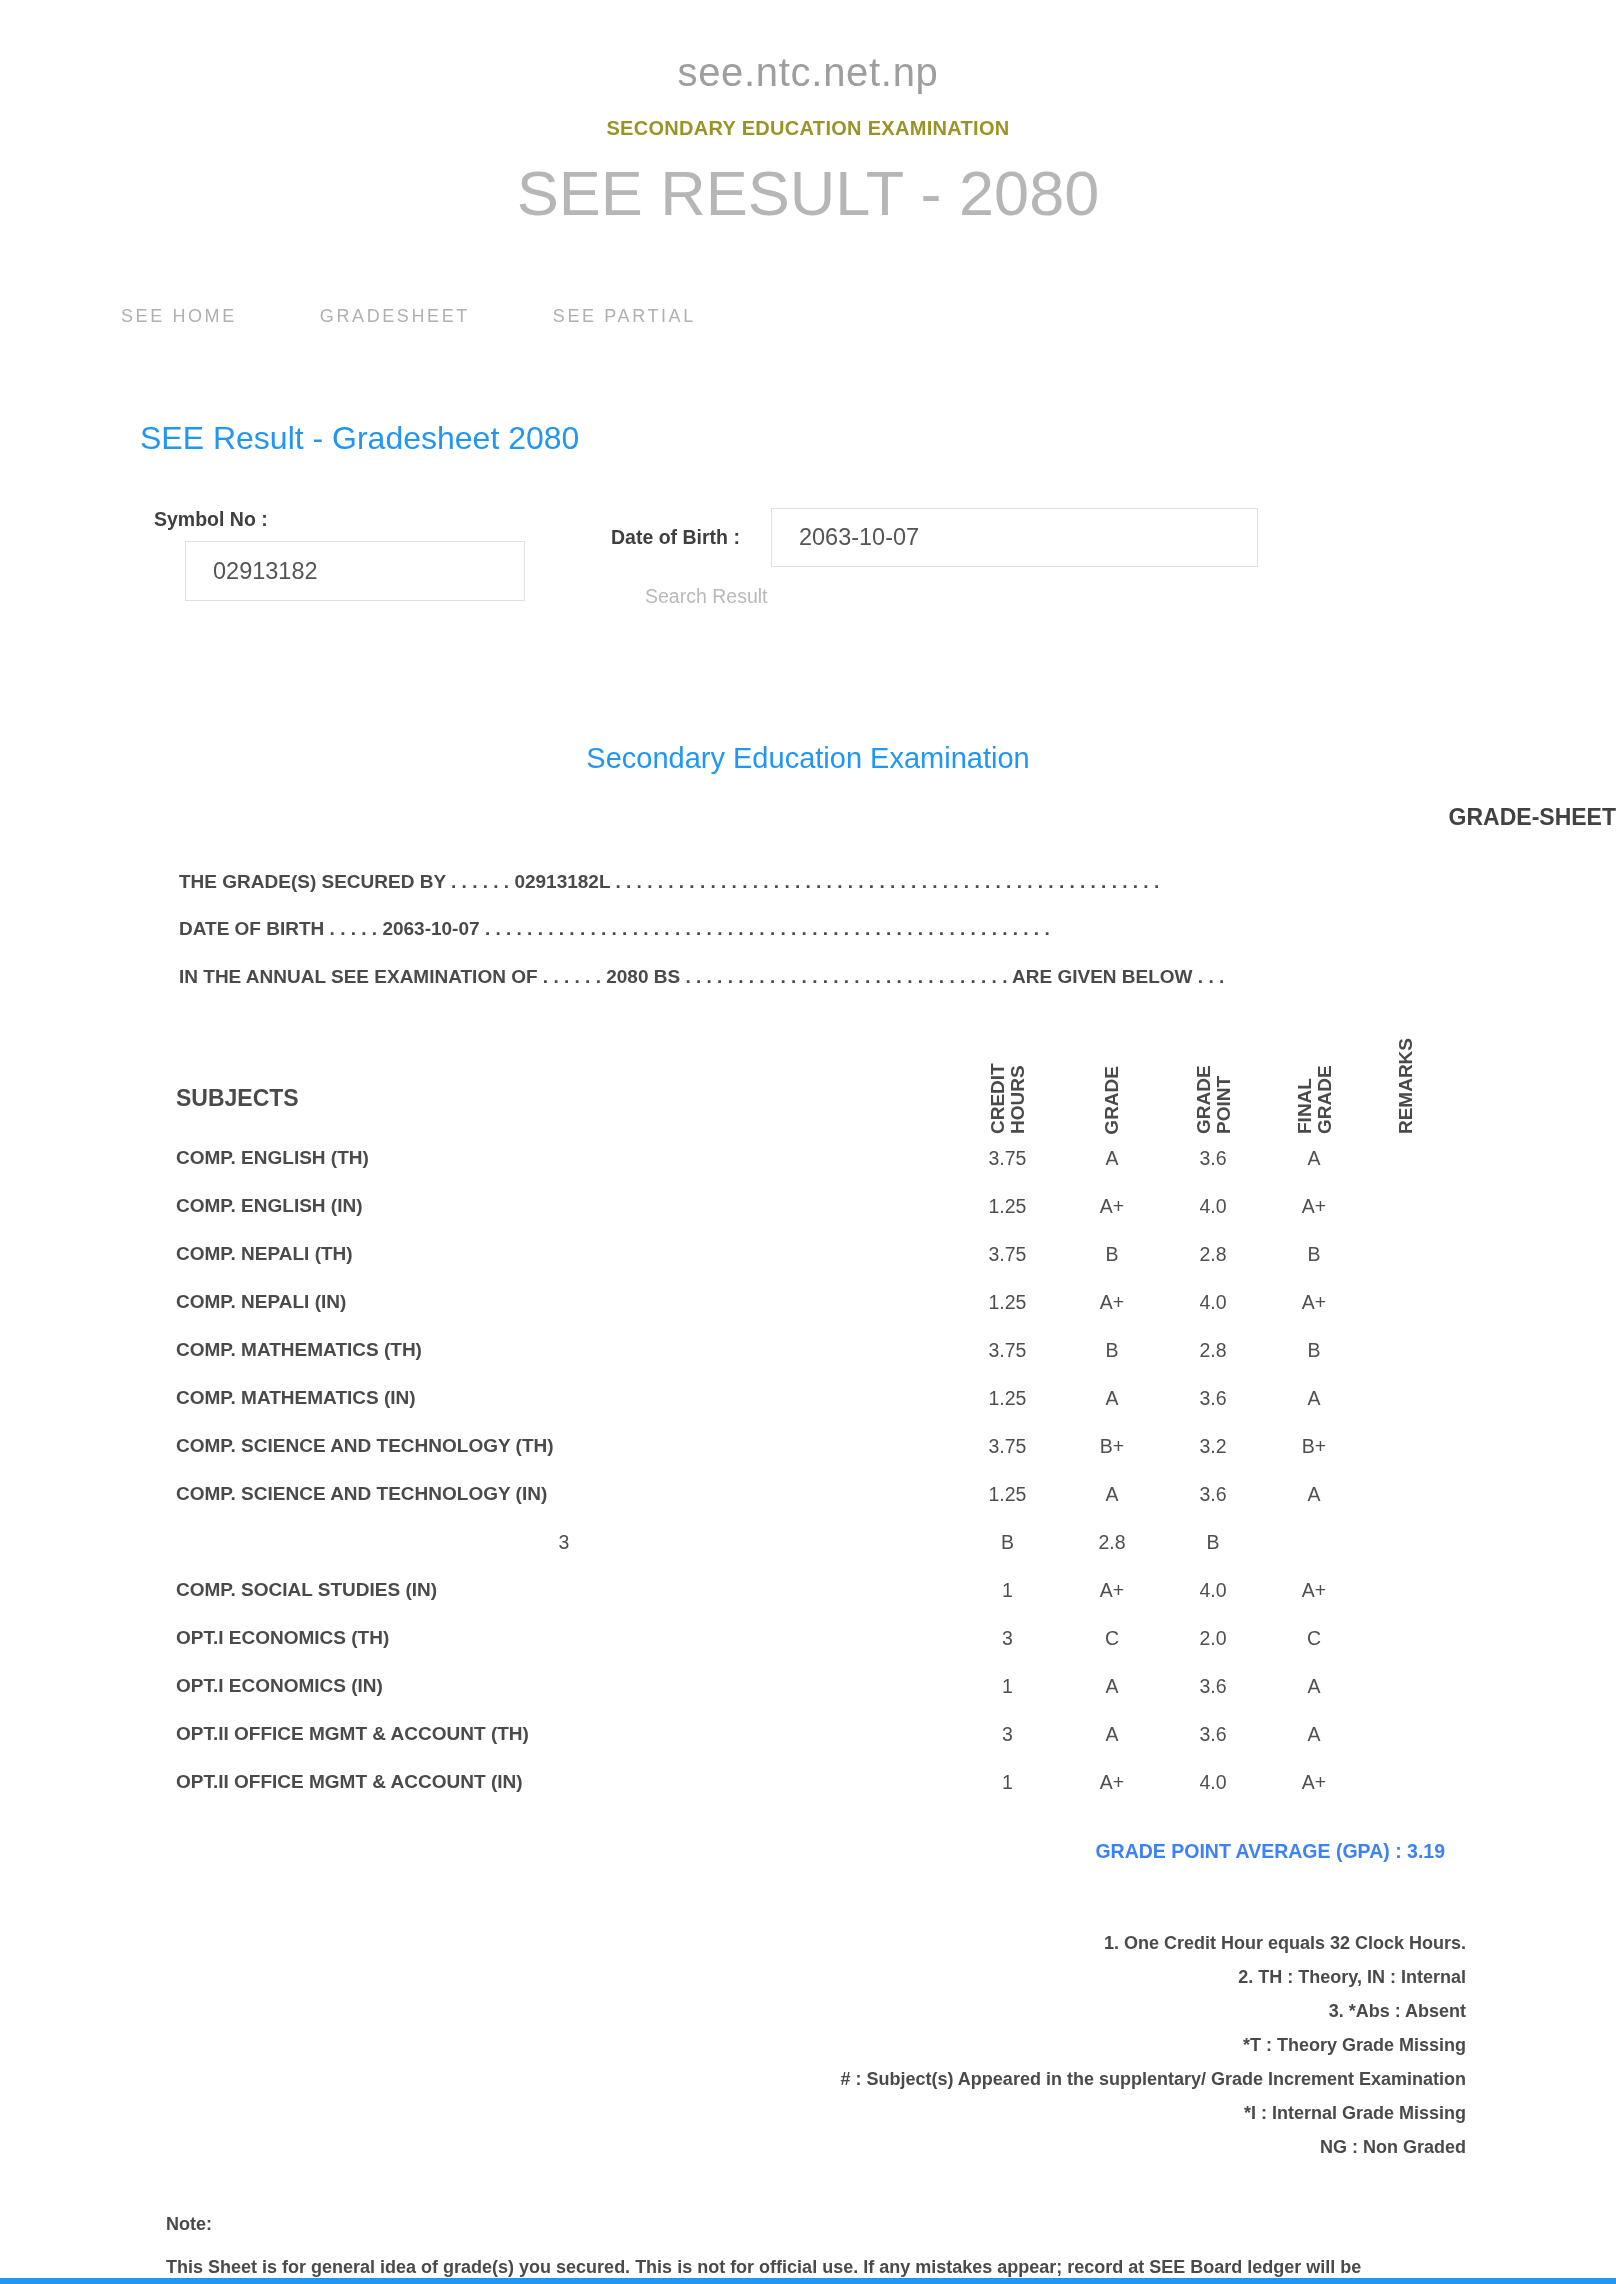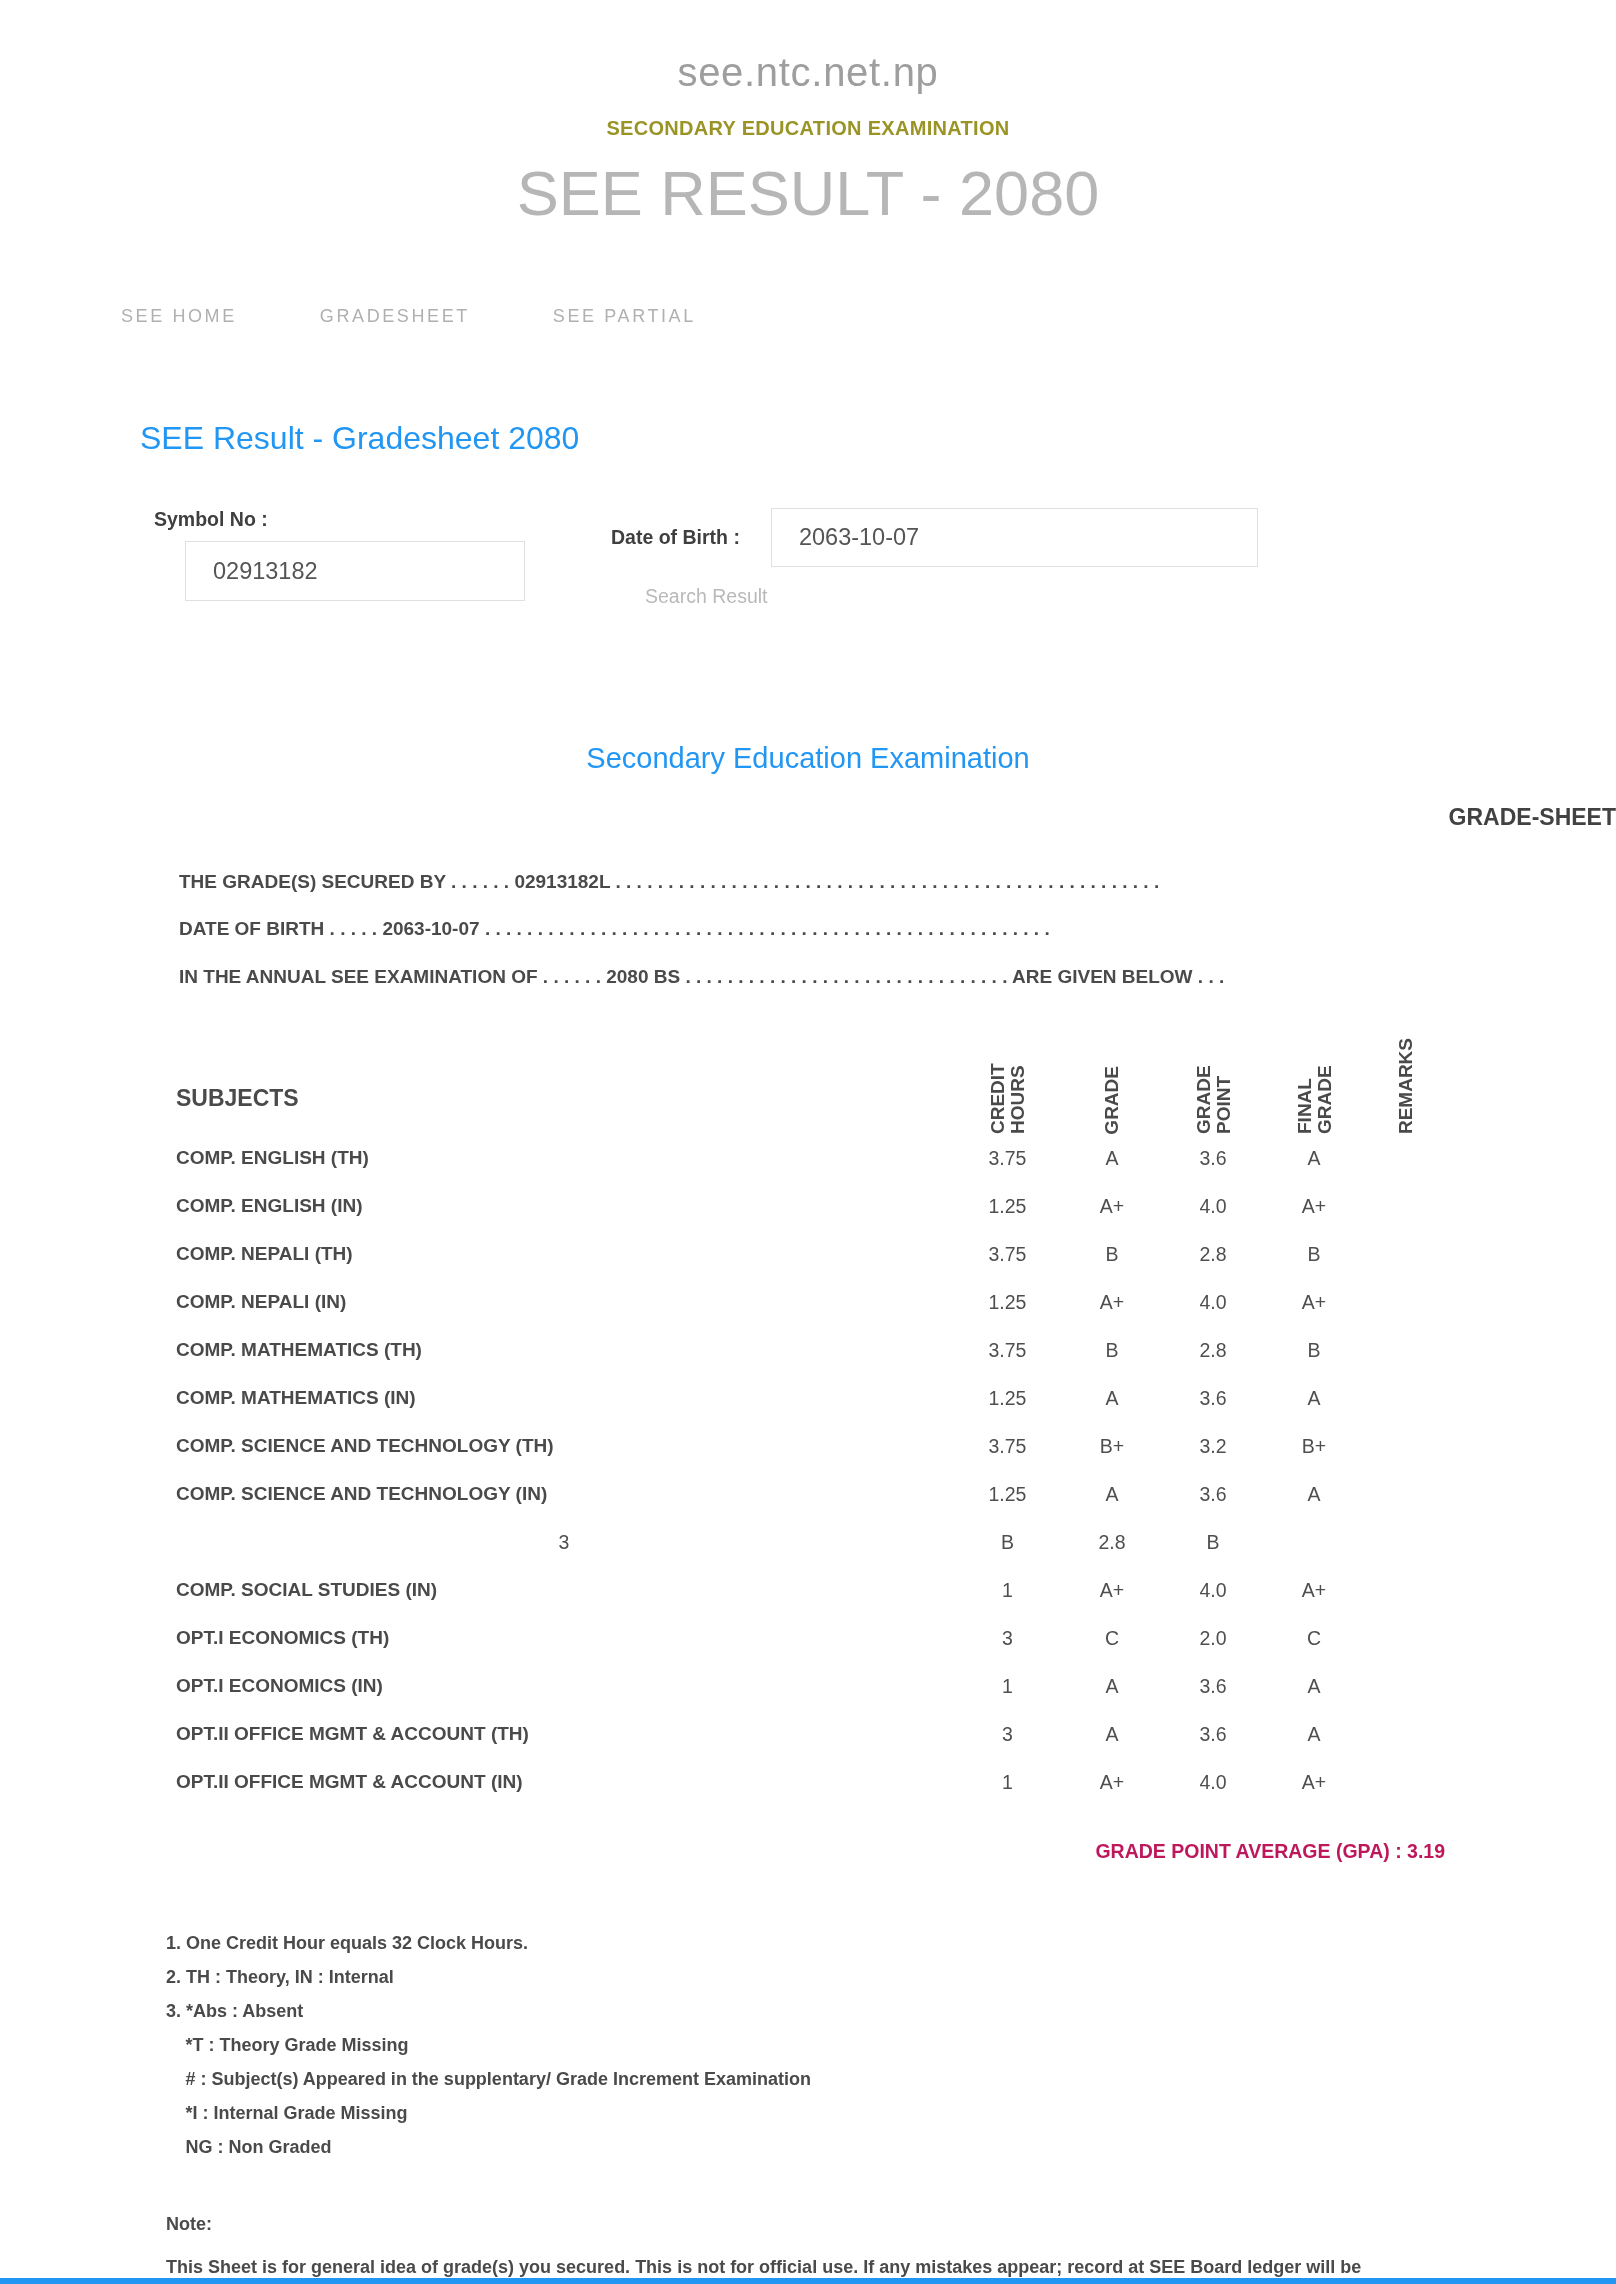--- a/index.html
+++ b/index.html
@@ -135,30 +135,31 @@
     padding-left: 0;
   }
   .data-row { height: 48px; }
   .cell-subject { font-size: 19px; font-weight: 700; color: #4a4a4a; }
   .cell-val { font-size: 19.5px; font-weight: 500; color: #4f4f4f; text-align: center; }
   .gpa-line {
     margin: 34px 171px 0 176px;
     text-align: right;
     font-size: 19.5px;
     font-weight: 700;
-    color: #be185d;
+    color: #3b82f6;
   }
 
   
   .notes { margin: 63px 150px 0 166px; }
   .note-item {
     font-size: 18px;
     font-weight: 700;
     color: #4a4a4a;
     line-height: 34px;
+    text-align: right;
   }
   .note-item.indent { padding-left: 19.5px; }
   .footer-note { margin: 50px 117px 0 166px; }
   .footer-note-label { font-size: 18px; font-weight: 700; color: #4a4a4a; }
   .footer-note-text {
     margin-top: 18px;
     font-size: 18px;
     font-weight: 700;
     color: #4a4a4a;
     line-height: 29px;

